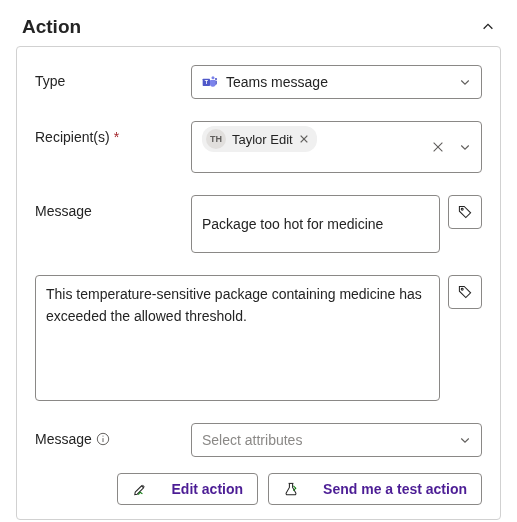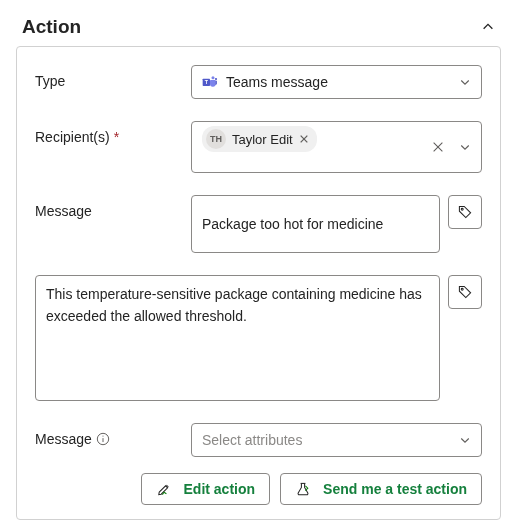--- a/index.html
+++ b/index.html
@@ -184,23 +184,23 @@
     .btn {
       border: 1px solid #8a8886;
       border-radius: 4px;
       background: #fff;
       padding: 7px 14px;
       font-family: inherit;
       font-size: 14px;
       font-weight: 600;
       display: inline-flex;
       align-items: center;
-      gap: 12px;
-      cursor: pointer;
-      color: #15803d;
+      gap: 24px;
+      cursor: pointer;
+      color: #4c1d95;
     }
     .btn svg {
       width: 16px;
       height: 16px;
       stroke: #242424;
       stroke-width: 1.3;
       fill: none;
     }
   </style>
 </head>

